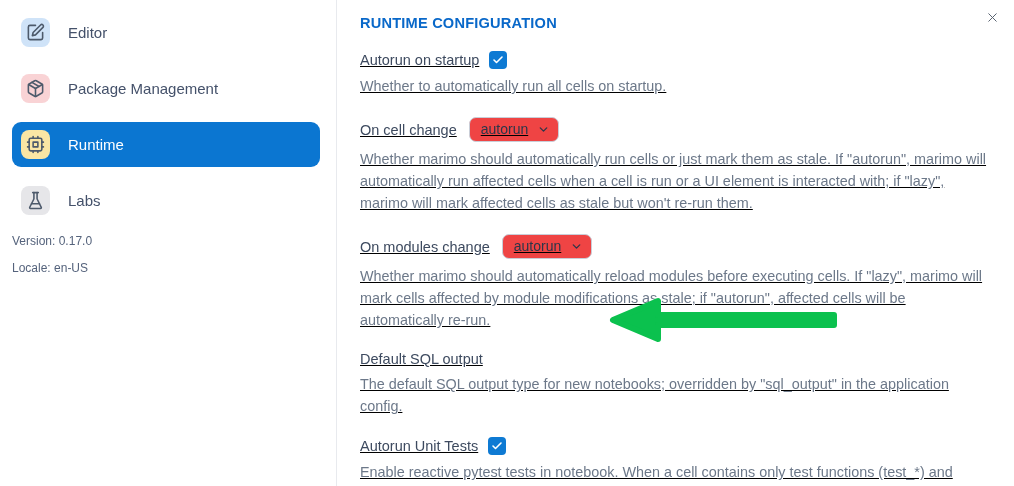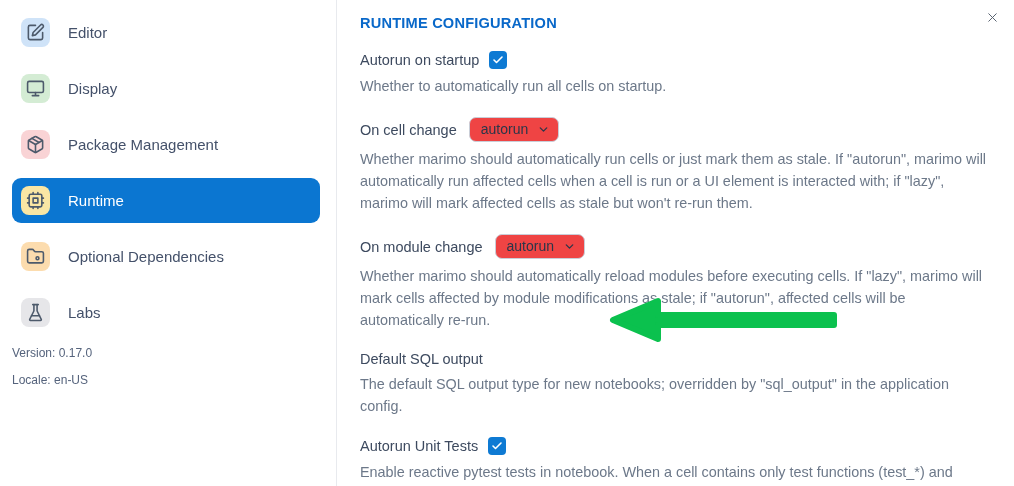--- a/index.html
+++ b/index.html
@@ -37,21 +37,21 @@
   
   main { flex:1; position:relative; padding:15px 24px 12px 23px; }
   h1 {
     margin:0 0 20px 0; font-size:14.6px; font-weight:700;
     letter-spacing:0.2px; color:var(--title);
   }
   .close {
     position:absolute; top:8px; right:12px;
     background:none; border:none; padding:2px; cursor:pointer; line-height:0;
   }
-  .setting { margin-bottom:20px; }
+  .setting { margin-bottom:20px;text-decoration:underline; }
   .srow { display:flex; align-items:center; margin-bottom:6px; }
   .slabel { font-size:14.5px; color:#3d4a5f; }
   .checkbox {
     width:18px; height:18px; margin-left:10px; border-radius:4px;
     background:var(--checkbox); display:flex; align-items:center;
     justify-content:center; cursor:pointer; flex-shrink:0;
   }
   .checkbox svg { width:12px; height:12px; }
   .selectbox {
     display:inline-flex; align-items:center; gap:9px; margin-left:12px;
@@ -77,57 +77,39 @@
         <div class="nav-item">
           <span class="tile" style="background: rgb(207, 227, 248);">
             <svg viewBox="0 0 24 24" fill="none" stroke="#4d5a6b" stroke-width="2" stroke-linecap="round" stroke-linejoin="round">
               <path d="M12 3H5a2 2 0 0 0-2 2v14a2 2 0 0 0 2 2h14a2 2 0 0 0 2-2v-7"></path>
               <path d="M18.4 2.6a2.12 2.12 0 1 1 3 3L12 15l-4 1 1-4Z"></path>
             </svg>
           </span>
           <span class="nav-label">Editor</span>
         </div>
         <div class="nav-item">
-          <span class="tile" style="background: rgb(212, 236, 212);">
-            <svg viewBox="0 0 24 24" fill="none" stroke="#4d5a6b" stroke-width="2" stroke-linecap="round" stroke-linejoin="round">
-              <rect x="2" y="3" width="20" height="14" rx="2"></rect>
-              <path d="M8 21h8M12 17v4"></path>
-            </svg>
-          </span>
-          <span class="nav-label">Display</span>
-        </div>
-        <div class="nav-item">
           <span class="tile" style="background: rgb(249, 211, 213);">
             <svg viewBox="0 0 24 24" fill="none" stroke="#4d5a6b" stroke-width="2" stroke-linecap="round" stroke-linejoin="round">
               <path d="m7.5 4.27 9 5.15"></path>
               <path d="M21 8a2 2 0 0 0-1-1.73l-7-4a2 2 0 0 0-2 0l-7 4A2 2 0 0 0 3 8v8a2 2 0 0 0 1 1.73l7 4a2 2 0 0 0 2 0l7-4A2 2 0 0 0 21 16Z"></path>
               <path d="m3.3 7 8.7 5 8.7-5"></path>
               <path d="M12 22V12"></path>
             </svg>
           </span>
           <span class="nav-label">Package Management</span>
         </div>
         <div class="nav-item selected">
           <span class="tile" style="background: rgb(250, 230, 164);">
             <svg viewBox="0 0 24 24" fill="none" stroke="#4d5a6b" stroke-width="2" stroke-linecap="round" stroke-linejoin="round">
               <rect x="4" y="4" width="16" height="16" rx="2"></rect>
               <rect x="9" y="9" width="6" height="6"></rect>
               <path d="M15 2v2M9 2v2M15 20v2M9 20v2M2 15h2M2 9h2M20 15h2M20 9h2"></path>
             </svg>
           </span>
           <span class="nav-label">Runtime</span>
-        </div>
-        <div class="nav-item">
-          <span class="tile" style="background: rgb(252, 220, 174);">
-            <svg viewBox="0 0 24 24" fill="none" stroke="#4d5a6b" stroke-width="2" stroke-linecap="round" stroke-linejoin="round">
-              <path d="M4 20h16a2 2 0 0 0 2-2V8a2 2 0 0 0-2-2h-7.9a2 2 0 0 1-1.69-.9L9.6 3.9A2 2 0 0 0 7.93 3H4a2 2 0 0 0-2 2v13a2 2 0 0 0 2 2Z"></path>
-              <circle cx="14.5" cy="14.2" r="1.8"></circle>
-            </svg>
-          </span>
-          <span class="nav-label">Optional Dependencies</span>
         </div>
         <div class="nav-item">
           <span class="tile" style="background: rgb(230, 230, 233);">
             <svg viewBox="0 0 24 24" fill="none" stroke="#4d5a6b" stroke-width="2" stroke-linecap="round" stroke-linejoin="round">
               <path d="M10 2v7.5a2 2 0 0 1-.21.9L4.72 20.55a1 1 0 0 0 .9 1.45h12.76a1 1 0 0 0 .9-1.45L14.21 10.4a2 2 0 0 1-.21-.9V2"></path>
               <path d="M8.5 2h7"></path>
               <path d="M7 16h10"></path>
             </svg>
           </span>
           <span class="nav-label">Labs</span>
@@ -165,21 +147,21 @@
               <span>autorun</span>
               <svg viewBox="0 0 24 24" fill="none" stroke="#2b3649" stroke-width="2.4" stroke-linecap="round" stroke-linejoin="round">
                 <path d="m6 9 6 6 6-6"></path>
               </svg>
             </button>
           </div>
           <p class="sdesc">Whether marimo should automatically run cells or just mark them as stale. If "autorun", marimo will automatically run affected cells when a cell is run or a UI element is interacted with; if "lazy", marimo will mark affected cells as stale but won't re-run them.</p>
         </div>
         <div class="setting">
           <div class="srow">
-            <span class="slabel">On module change</span>
+            <span class="slabel">On modules change</span>
             <button class="selectbox">
               <span>autorun</span>
               <svg viewBox="0 0 24 24" fill="none" stroke="#2b3649" stroke-width="2.4" stroke-linecap="round" stroke-linejoin="round">
                 <path d="m6 9 6 6 6-6"></path>
               </svg>
             </button>
           </div>
           <p class="sdesc">Whether marimo should automatically reload modules before executing cells. If "lazy", marimo will mark cells affected by module modifications as stale; if "autorun", affected cells will be automatically re-run.</p>
         </div>
         <div class="setting">

